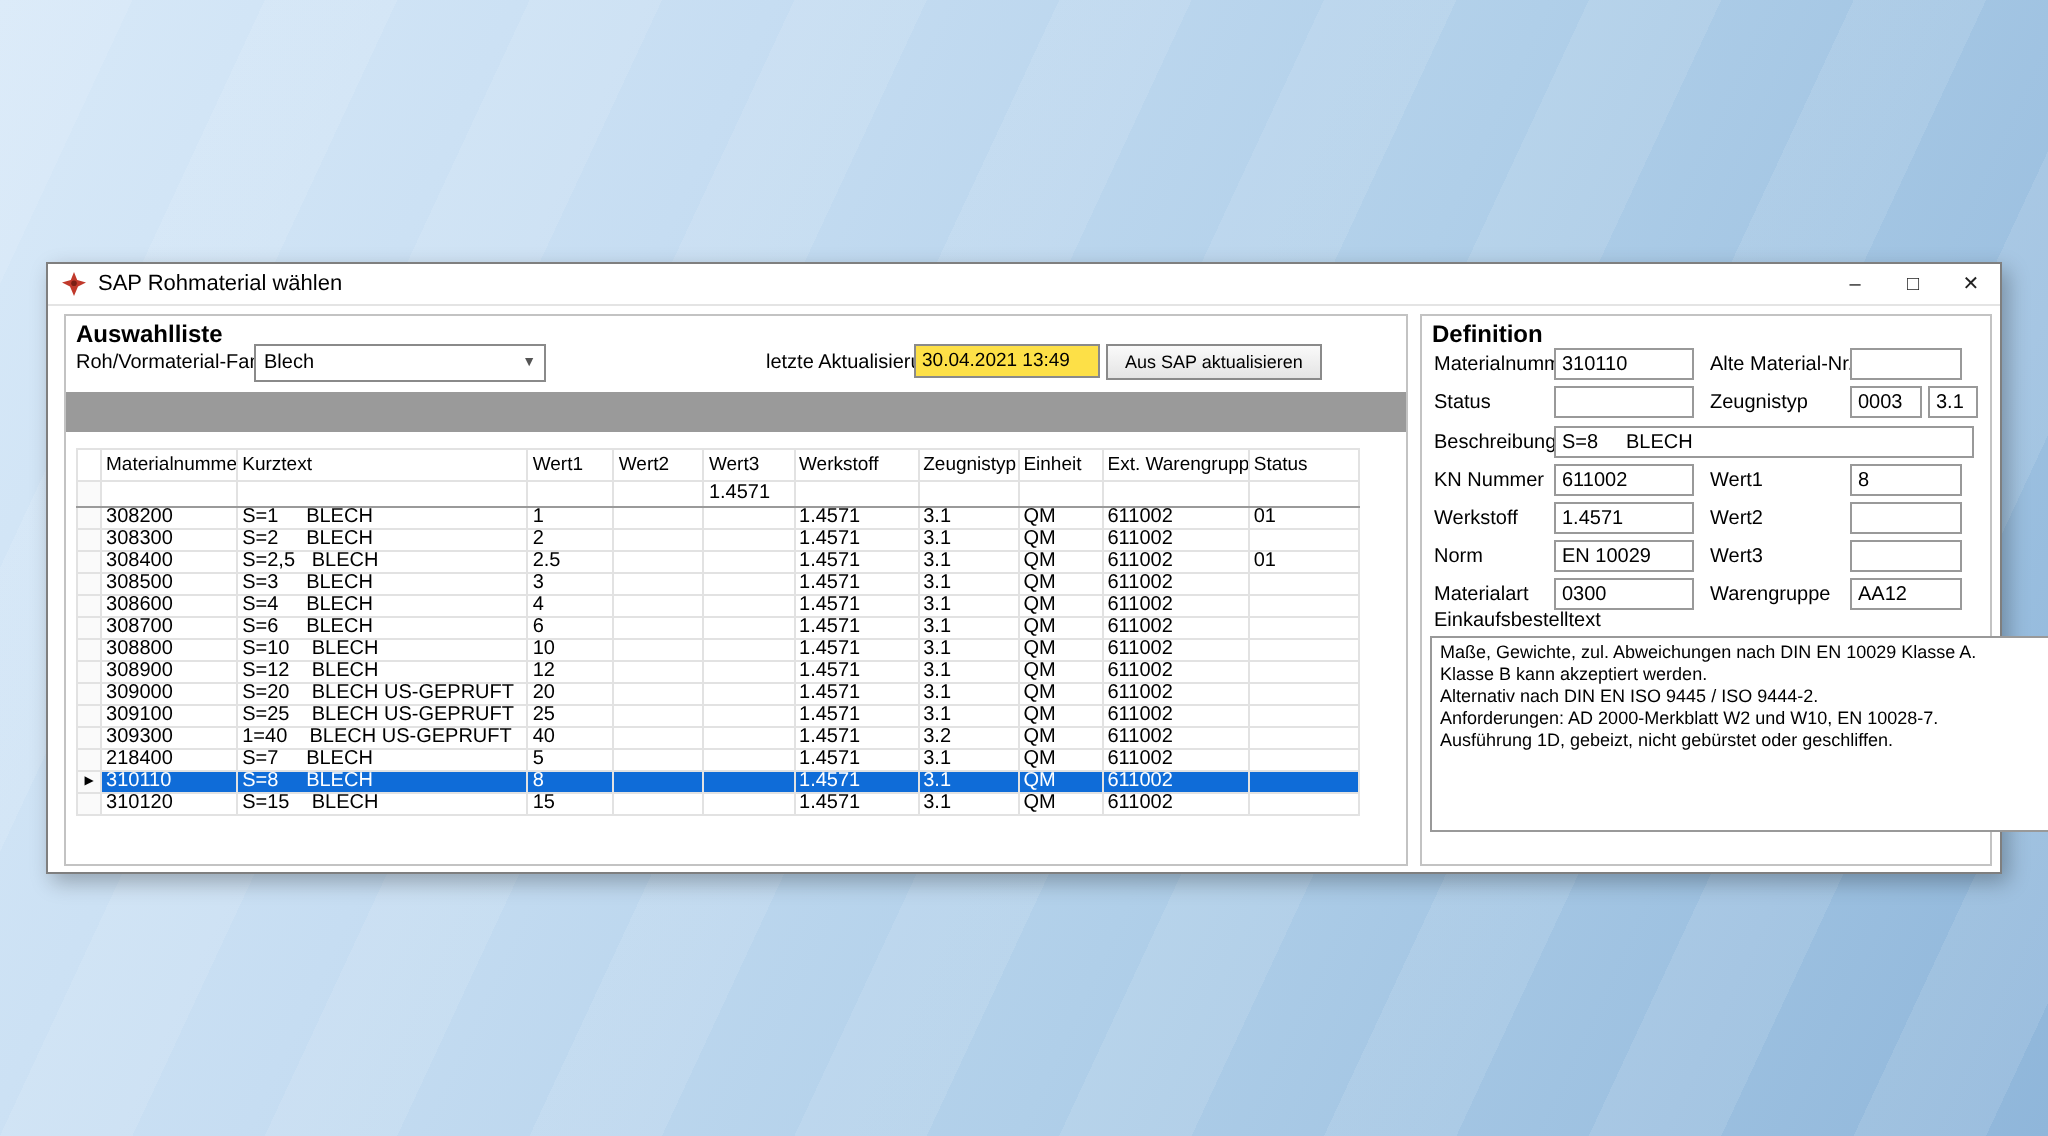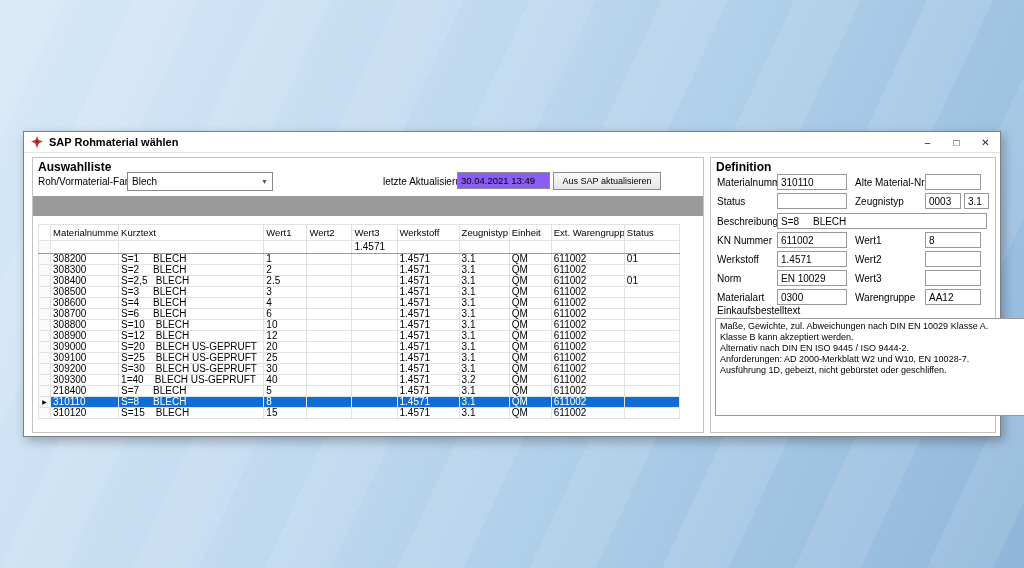--- a/index.html
+++ b/index.html
@@ -17,21 +17,21 @@
     position:absolute; left:23px; top:131px; width:978px; height:306px;
     background:#ffffff; border:1px solid #7f7f7f;
     box-shadow:3px 4px 10px rgba(0,0,0,0.28);
   }
 
   .titlebar {
     height:21px; background:#ffffff; border-bottom:1px solid #e4e4e4;
     display:flex; align-items:center; padding-left:6px;
   }
   .app-icon { width:14px; height:14px; display:inline-block; margin-right:5px; }
-  .title { font-size:11px; color:#000; flex:1;font-weight:bold; }
+  .title { font-size:11px; color:#000; flex:1; }
   .win-controls { display:flex; height:21px; }
   .win-btn { width:29px; height:21px; display:flex; align-items:center; justify-content:center;
              font-size:10px; color:#222; cursor:default; }
 
   .panel { position:absolute; background:#ffffff; border:1px solid #c3c3c3; }
   .left-panel  { left:8px;  top:25px; width:672px; height:276px; }
   .right-panel { left:686px; top:25px; width:286px; height:276px; }
 
   .group-title { position:absolute; left:5px; top:2px; font-size:12px; font-weight:bold; color:#000; }
 
@@ -41,21 +41,21 @@
   .combo {
     position:absolute; left:94px; top:14px; width:146px; height:19px;
     border:1px solid #8a8a8a; background:#fff; display:flex; align-items:center;
     font-size:10px; padding:0 4px;
   }
   .combo-value { flex:1; }
   .combo-arrow { font-size:7px; color:#555; }
   .upd-label { position:absolute; left:350px; top:18px; }
   .upd-field {
     position:absolute; left:424px; top:14px; width:93px; height:17px;
-    border:1px solid #8a8a8a; font-size:9.5px; padding:0 3px; background:#8b5cf6;
+    border:1px solid #8a8a8a; font-size:9.5px; padding:0 3px; background:#fde047;
     font-family:"Liberation Sans",sans-serif;
   }
   .refresh-btn {
     position:absolute; left:520px; top:14px; width:108px; height:18px;
     border:1px solid #8a8a8a; background:linear-gradient(#fafafa,#e4e4e4);
     font-size:9px; font-family:"Liberation Sans",sans-serif; color:#000;
     overflow:hidden; white-space:nowrap;
   }
   .gray-band { position:absolute; left:0; top:38px; width:670px; height:20px; background:#9a9a9a; }
 
@@ -303,33 +303,20 @@
               <td></td>
               <td></td>
               <td>1.4571</td>
               <td>3.1</td>
               <td>QM</td>
               <td>611002</td>
               <td></td>
             </tr>
             <tr>
               <td class="sel"></td>
-              <td>309200</td>
-              <td>S=30    BLECH US-GEPRÜFT</td>
-              <td>30</td>
-              <td></td>
-              <td></td>
-              <td>1.4571</td>
-              <td>3.1</td>
-              <td>QM</td>
-              <td>611002</td>
-              <td></td>
-            </tr>
-            <tr>
-              <td class="sel"></td>
               <td>309300</td>
               <td>1=40    BLECH US-GEPRÜFT</td>
               <td>40</td>
               <td></td>
               <td></td>
               <td>1.4571</td>
               <td>3.2</td>
               <td>QM</td>
               <td>611002</td>
               <td></td>

